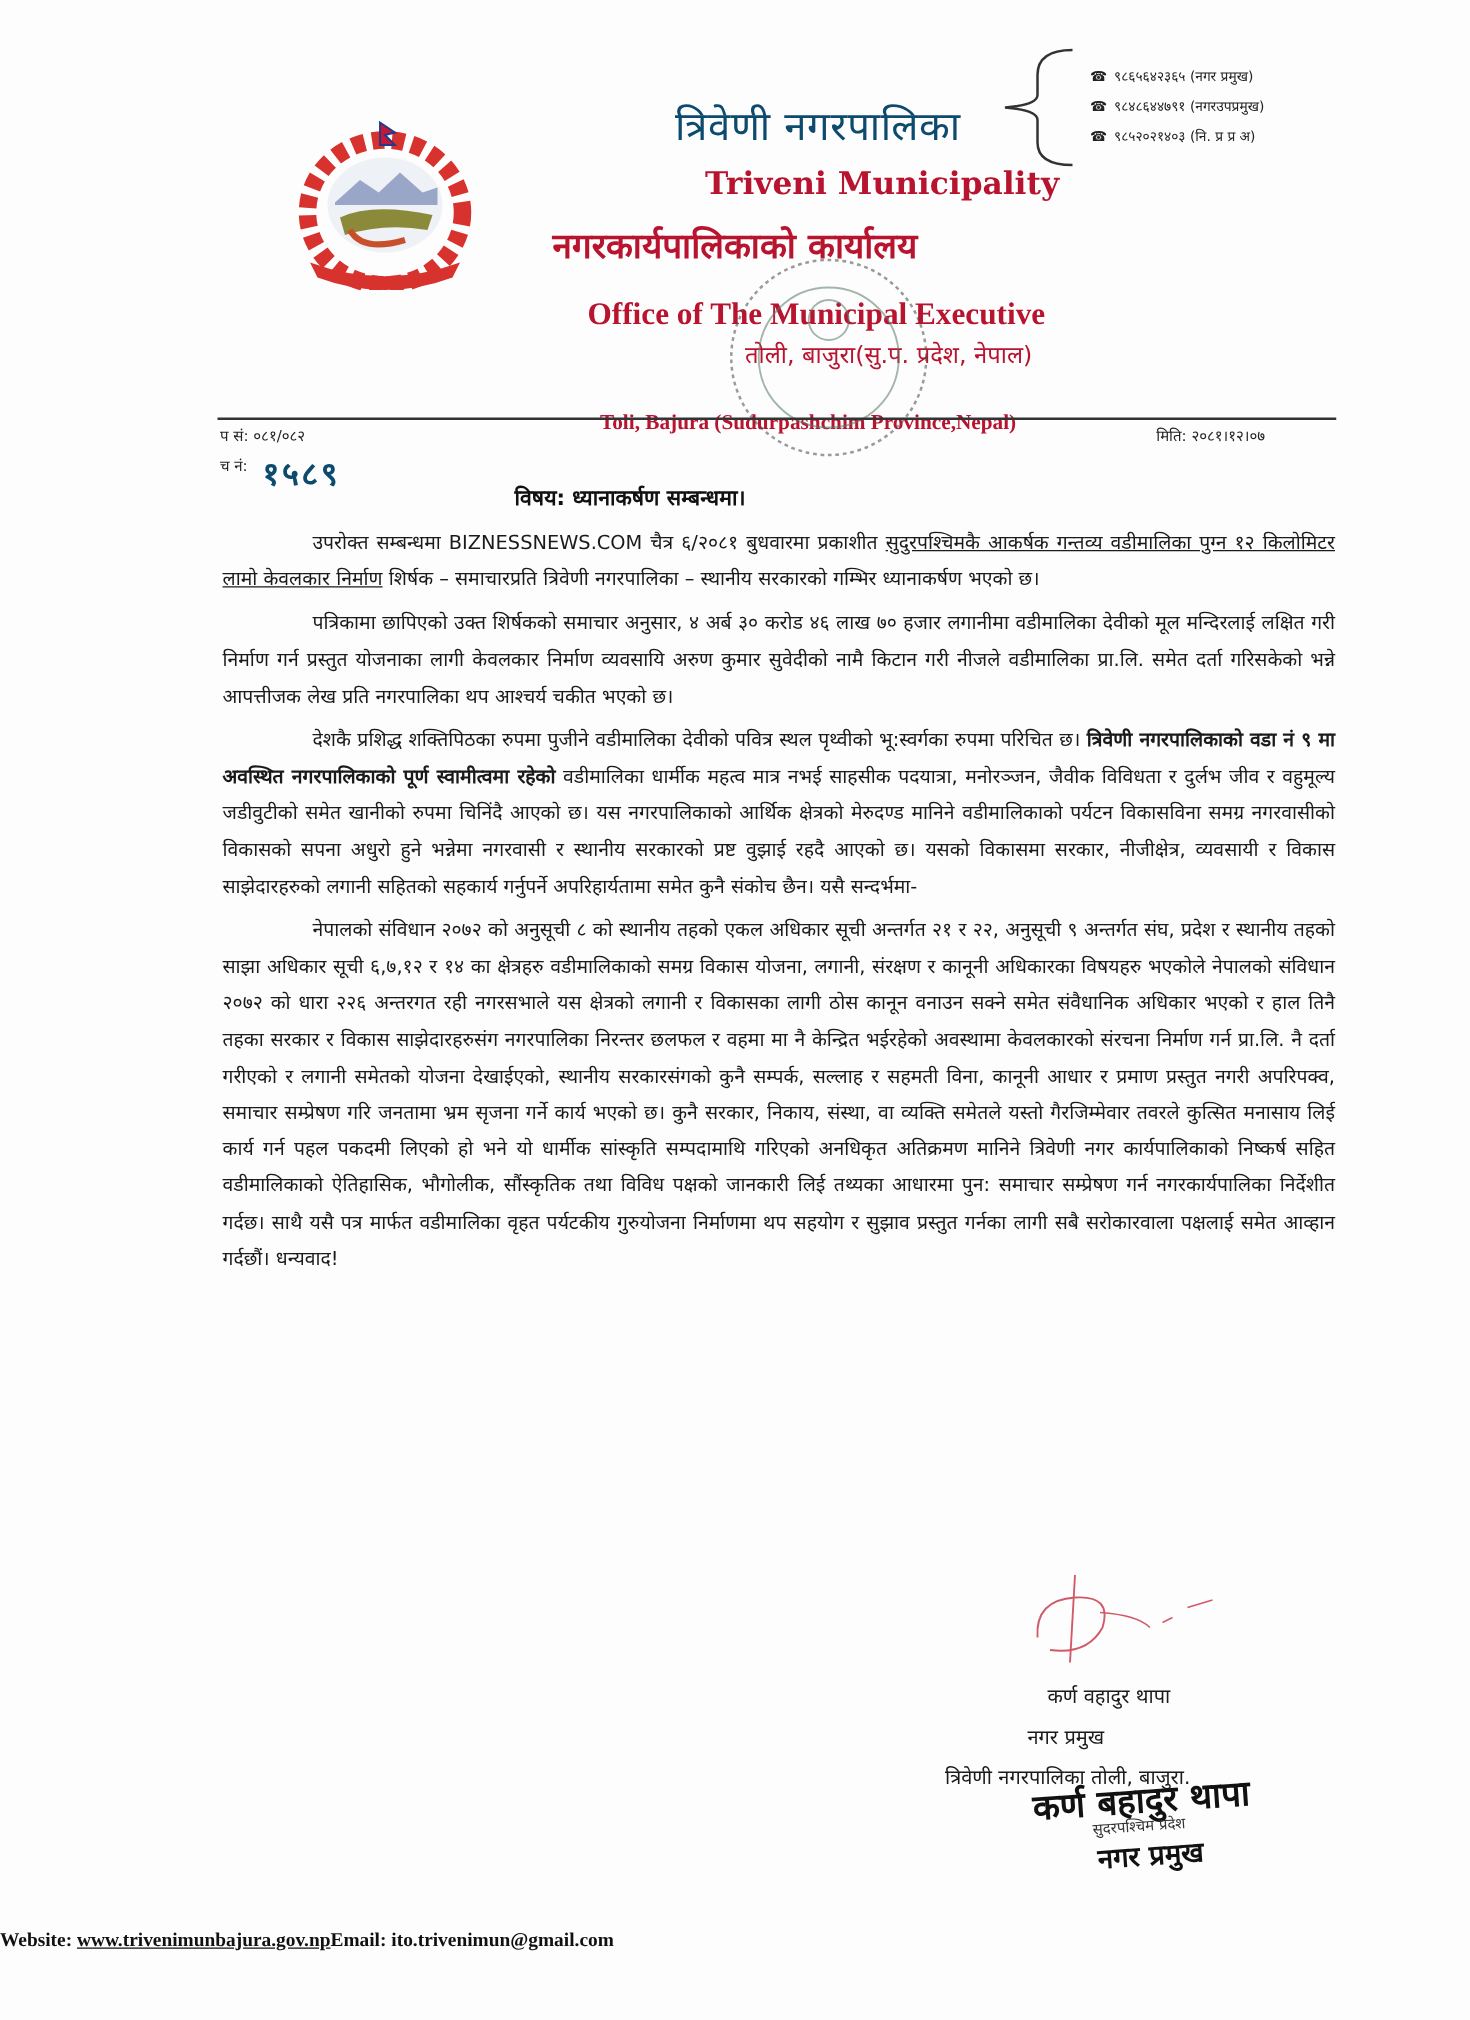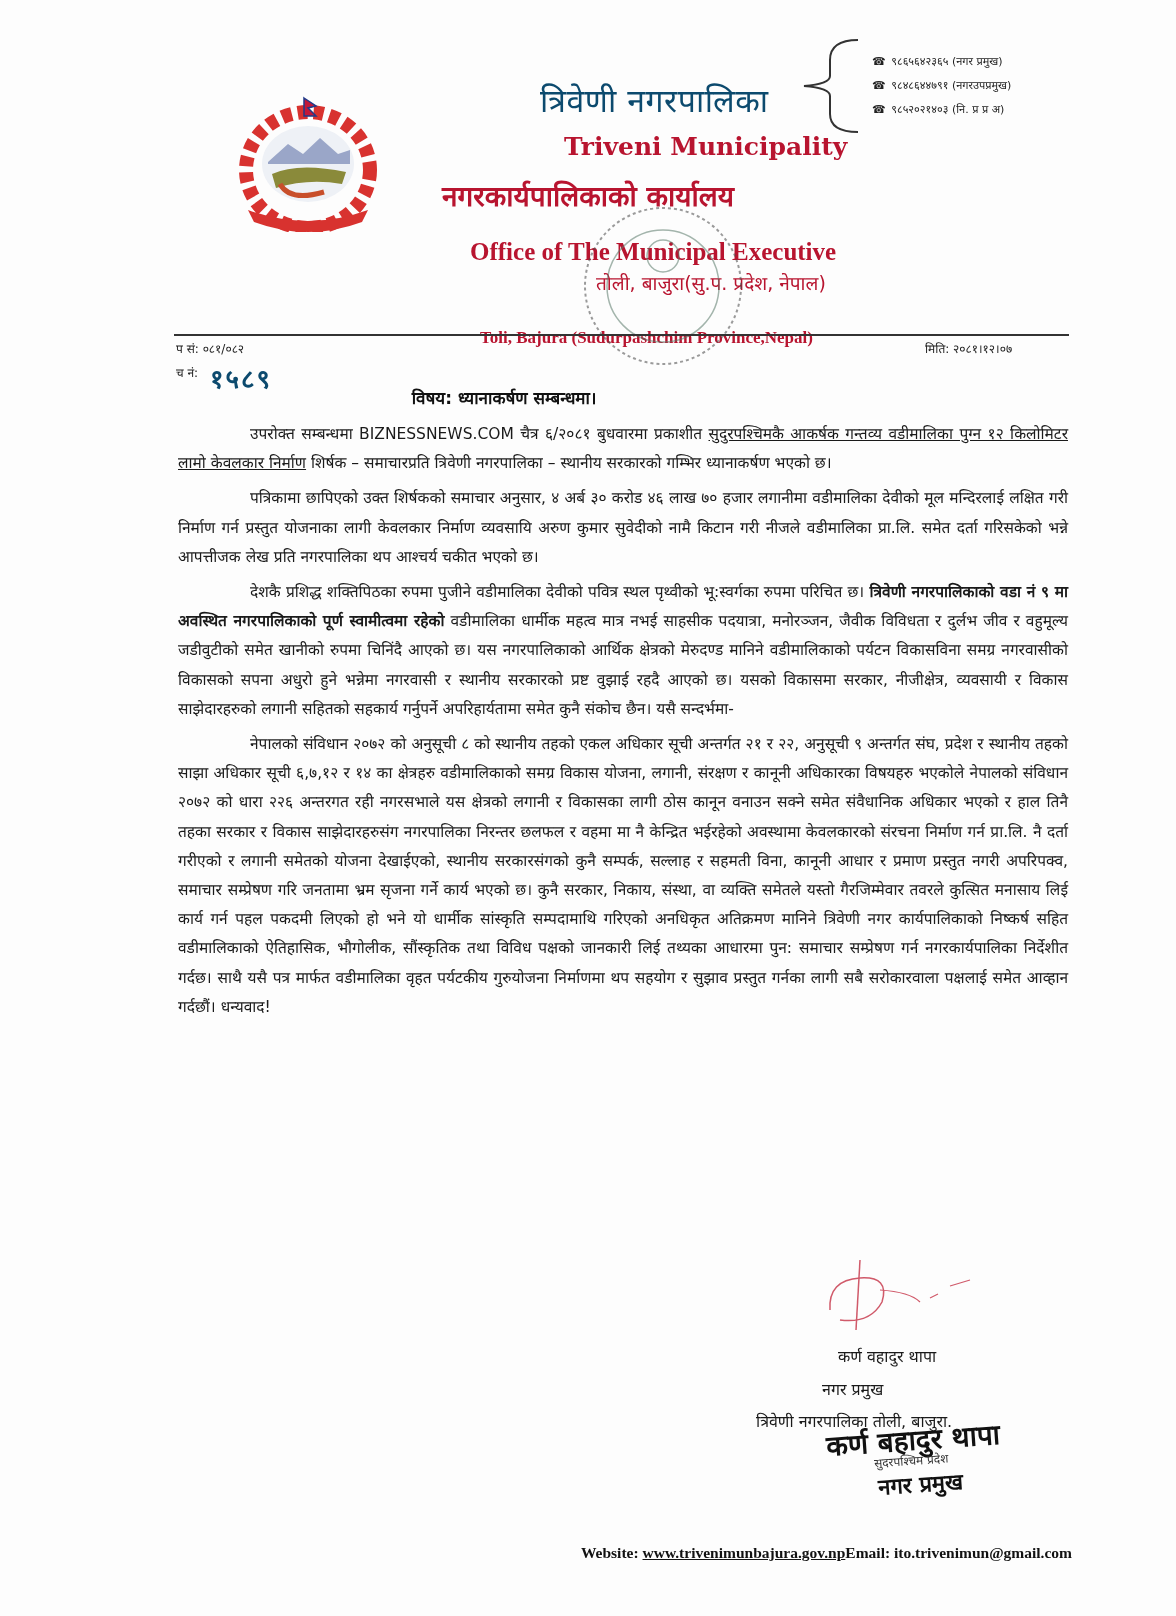--- a/index.html
+++ b/index.html
@@ -57,22 +57,22 @@
   .sign-title { left: 822px; top: 1378px; }
   .sign-org { left: 756px; top: 1410px; }
   .sign-stamp-name { position: absolute; left: 826px; top: 1420px; font-family: "DejaVu Sans", sans-serif;
                      font-weight: bold; font-size: 28px; color: #111; transform: rotate(-4deg); }
   .sign-stamp-sub { position: absolute; left: 874px; top: 1452px; font-family: "DejaVu Sans", sans-serif;
                     font-size: 12px; color: #333; transform: rotate(-4deg); }
   .sign-stamp-title { position: absolute; left: 878px; top: 1468px; font-family: "DejaVu Sans", sans-serif;
                       font-weight: bold; font-size: 22px; color: #111; transform: rotate(-4deg); }
 
   
-  .footer { position: absolute; left: 0; width: 1028px; top: 1544px; text-align: right;
-            font-family: "Liberation Serif", serif; font-weight: bold; font-size: 15.5px; color: #111; margin-left: 44px; }
+  .footer { position: absolute; left: 0; width: 1028px; top: 1544px; text-align: left;
+            font-family: "Liberation Serif", serif; font-weight: bold; font-size: 15.5px; color: #111; }
   .footer a { color: #111; text-decoration: underline; }
 </style>
 </head>
 <body>
 
 <div class="page">
 
   <svg class="emblem" viewBox="0 0 160 140">
     <ellipse cx="80" cy="78" rx="62" ry="58" fill="none" stroke="#d8322f" stroke-width="14" stroke-dasharray="10 6"></ellipse>
     <ellipse cx="80" cy="72" rx="46" ry="38" fill="#eef1f6"></ellipse>

